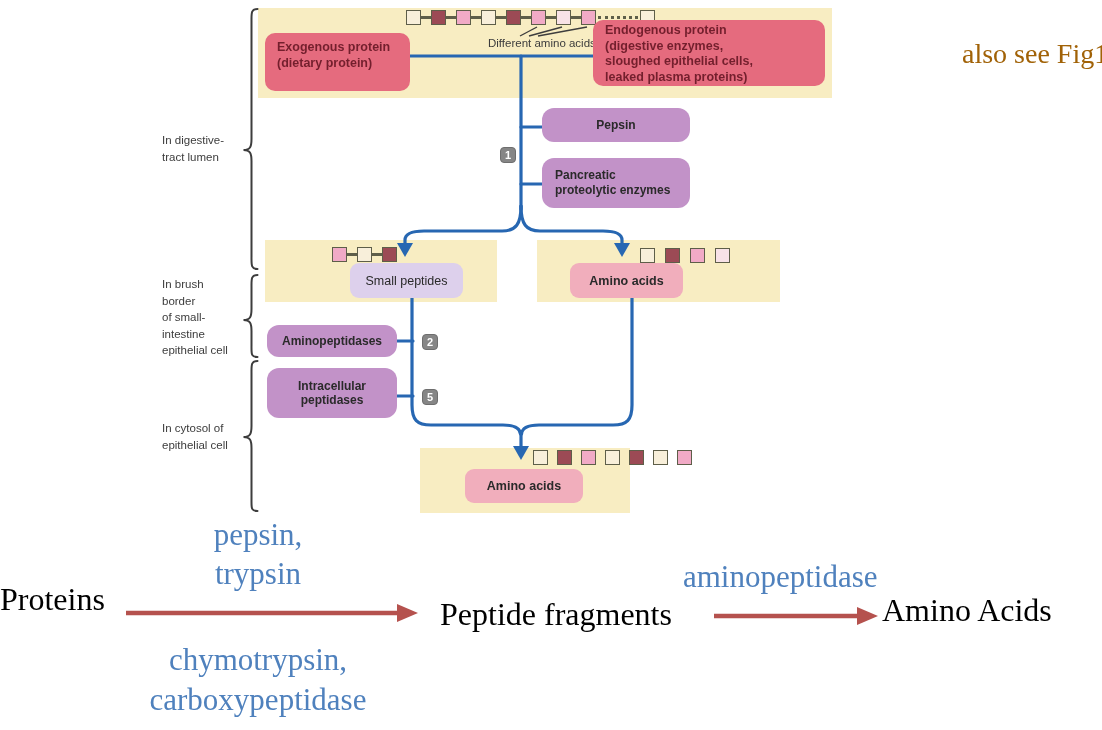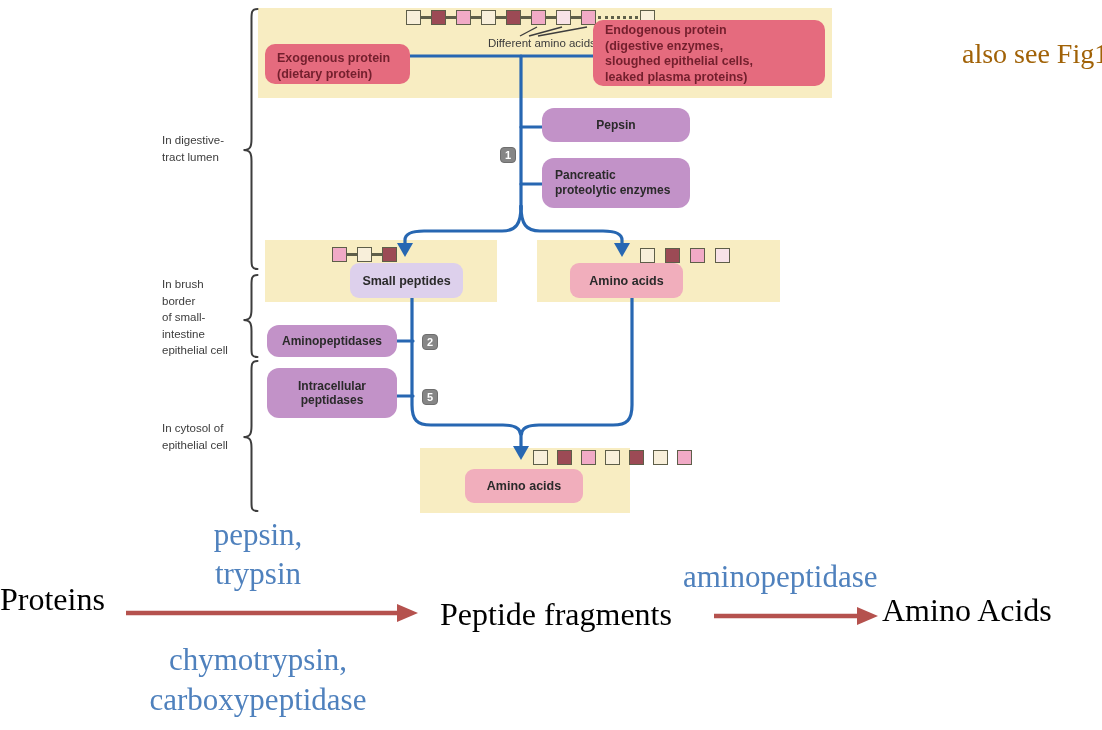--- a/index.html
+++ b/index.html
@@ -19,21 +19,21 @@
   .dots{width:40px;height:0;border-top:3px dotted var(--square-line);flex:none;margin:0 2px;}
   .cap{position:absolute;font-size:11.5px;color:var(--text-dark);white-space:nowrap;}
   .rbox{position:absolute;background:var(--red-box);color:var(--red-box-text);
         border-radius:10px;font-weight:700;font-size:12.5px;line-height:15.5px;
         padding:7px 6px 0 12px;box-sizing:border-box;}
   .rbox.tight{padding-top:3px;}
   .pbox{position:absolute;background:var(--purple-box);color:var(--box-text-dark);
         border-radius:12px;font-weight:700;font-size:12px;line-height:14.5px;box-sizing:border-box;}
   .center{display:flex;flex-direction:column;align-items:center;justify-content:center;text-align:center;}
   .lbox{position:absolute;background:var(--lavender-box);color:var(--box-text-dark);border-radius:9px;
-        font-weight:700;font-size:12.5px;box-sizing:border-box;}
+        font-weight:400;font-size:12.5px;box-sizing:border-box;}
   .kbox{position:absolute;background:var(--pink-box);color:var(--box-text-dark);border-radius:9px;
         font-weight:700;font-size:12.5px;box-sizing:border-box;}
   .badge{position:absolute;width:16px;height:16px;background:var(--badge-bg);border-radius:4px;
          color:#fff;font-weight:700;font-size:11px;display:flex;align-items:center;justify-content:center;
          border:1px solid #6e6e6e;box-sizing:border-box;}
   .region{position:absolute;font-size:11.5px;line-height:16.5px;color:var(--text-dark);}
   .note{position:absolute;font-family:"Liberation Serif",serif;font-size:28px;color:#a16207;white-space:nowrap;}
   .node{position:absolute;font-family:"Liberation Serif",serif;font-size:32px;color:#000;white-space:nowrap;}
   .enz{position:absolute;font-family:"Liberation Serif",serif;font-size:31px;color:var(--blue-text);
        text-align:center;white-space:nowrap;}
@@ -121,21 +121,21 @@
       <span class="square" style="background: rgb(156, 74, 85);"></span>
       <span class="square" style="background: rgb(241, 170, 198);"></span>
       <span class="square" style="background: rgb(248, 239, 218);"></span>
       <span class="square" style="background: rgb(156, 74, 85);"></span>
       <span class="square" style="background: rgb(248, 239, 218);"></span>
       <span class="square" style="background: rgb(241, 170, 198);"></span>
     </div>
 
   <div class="cap" style="left:488px;top:37px">Different amino acids</div>
 
-  <div class="rbox" style="left:265px;top:44px;width:145px;height:40px">
+  <div class="rbox" style="left:265px;top:33px;width:145px;height:58px">
     <div>Exogenous protein</div>
     <div>(dietary protein)</div>
   </div>
   <div class="rbox tight" style="left:593px;top:20px;width:232px;height:66px">
     <div>Endogenous protein</div>
     <div>(digestive enzymes,</div>
     <div>sloughed epithelial cells,</div>
     <div>leaked plasma proteins)</div>
   </div>
 

